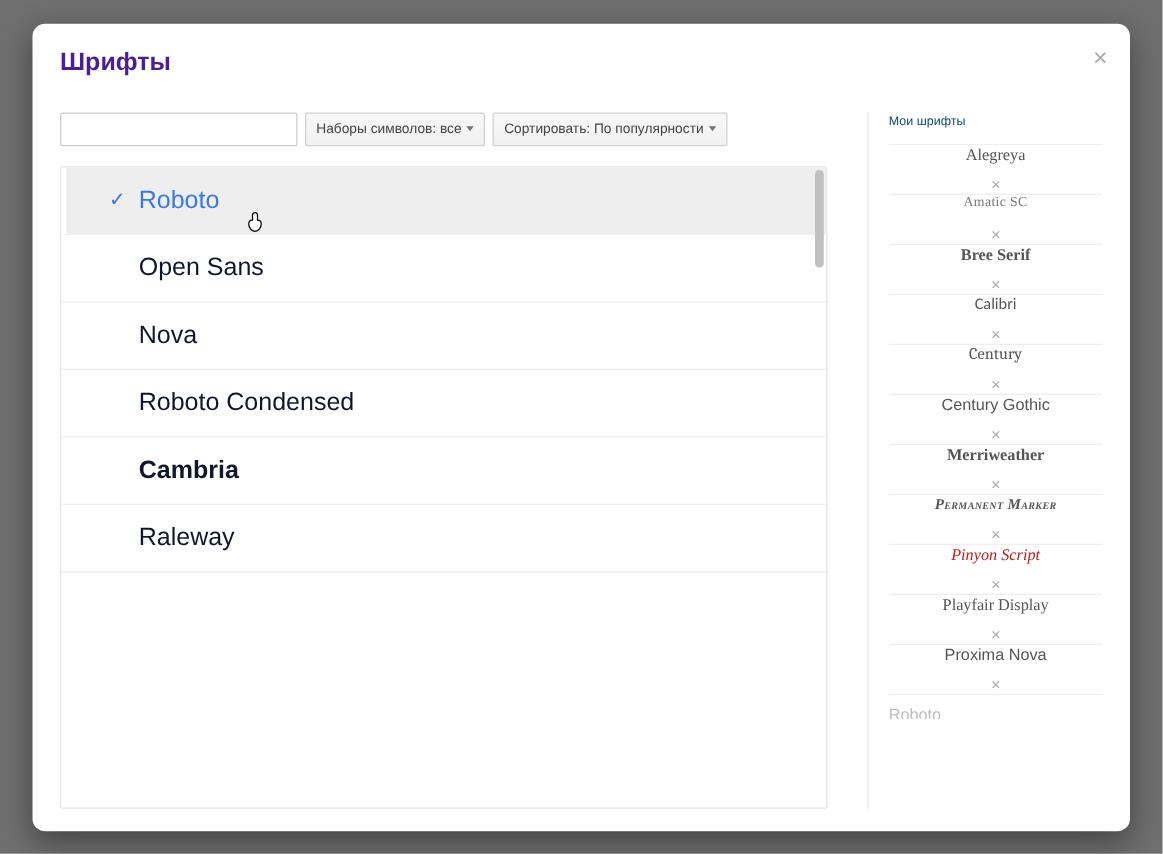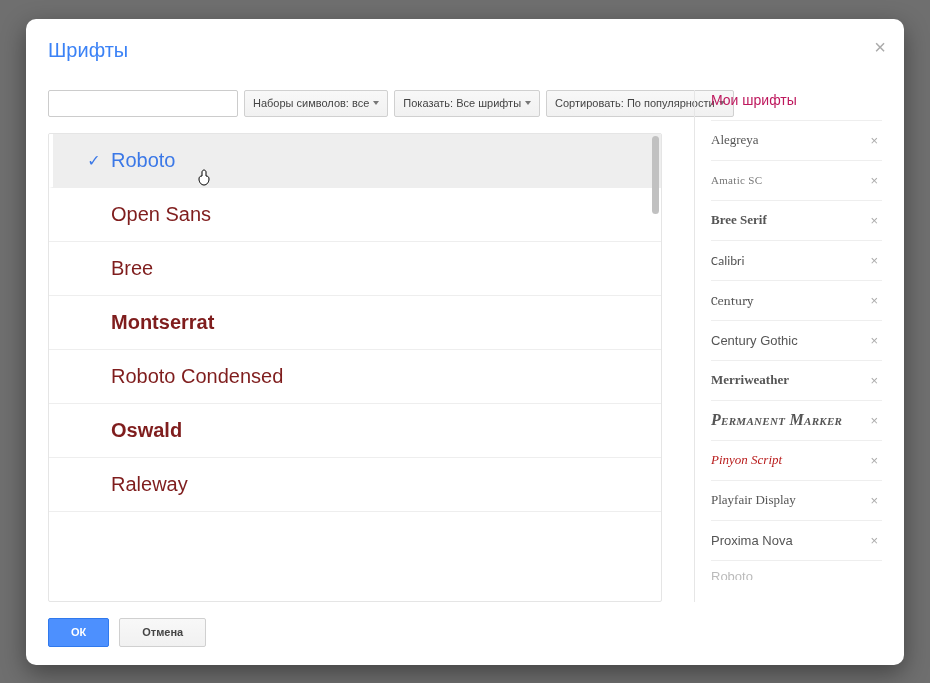--- a/index.html
+++ b/index.html
@@ -20,22 +20,22 @@
     height: 646px;
     background: #fff;
     border-radius: 10px;
     box-shadow: 0 8px 24px rgba(0,0,0,0.4);
     padding: 20px 22px 18px 22px;
     display: flex;
     flex-direction: column;
   }
   .dialog-title {
     font-size: 20px;
-    color: #3b82f6;
-    font-weight: 400;
+    color: #4c1d95;
+    font-weight: 700;
     margin-bottom: 28px;
   }
   .close-btn {
     position: absolute;
     top: 18px;
     right: 18px;
     font-size: 20px;
     color: #aaa;
     cursor: pointer;
     line-height: 1;
@@ -114,21 +114,21 @@
     width: 34px;
     display: flex;
     justify-content: center;
     color: #3b78e7;
     font-size: 16px;
     visibility: hidden;
   }
   .font-item.selected .check { visibility: visible; }
   .font-item .label {
     font-size: 20px;
-    color: #7f1d1d;
+    color: #0f172a;
   }
   .font-item.selected .label { color: #3b78e7; }
   .font-list-wrap .scrollbar-thumb {
     position: absolute;
     right: 2px;
     top: 2px;
     width: 7px;
     height: 78px;
     background: #c1c1c1;
     border-radius: 4px;
@@ -140,38 +140,39 @@
   }
   .right-panel {
     width: 188px;
     border-left: 1px solid #e6e6e6;
     padding-left: 16px;
     display: flex;
     flex-direction: column;
     min-height: 0;
   }
   .my-fonts-title {
-    font-size: 14px;
-    color: #be185d;
+    font-size: 10px;
+    color: #0c4a6e;
     font-weight: 400;
     margin-bottom: 12px;
     padding-top: 2px;
   }
   .my-fonts-list {
     flex: 1;
     overflow: hidden;
   }
   .my-font {
     height: 40px;
     border-top: 1px solid #eee;
     display: flex;
     align-items: center;
     justify-content: space-between;
     font-size: 13px;
     color: #555;
+    flex-direction: column;
   }
   .my-font .remove {
     color: #aaa;
     cursor: pointer;
     font-size: 13px;
     padding: 0 4px;
   }
   .my-font.cutoff { height: 20px; overflow: hidden; align-items: flex-start; padding-top: 8px; border-top: 1px solid #eee; color: #bbb;}
   .footer {
     padding-top: 16px;
@@ -209,21 +210,21 @@
   .ff-raleway { font-family: Arial, sans-serif; font-weight: 300; }
 
 
   .mf-alegreya { font-family: Georgia, serif; }
   .mf-amatic { font-family: "Comic Sans MS", cursive; font-size: 11px; color:#777; font-style: normal; letter-spacing: 0.3px;}
   .mf-bree { font-family: Georgia, serif; font-weight: 700; }
   .mf-calibri { font-family: Calibri, Arial, sans-serif; }
   .mf-cambria { font-family: Cambria, Georgia, serif; }
   .mf-century { font-family: "Century Gothic", Arial, sans-serif; }
   .mf-merri { font-family: Georgia, serif; font-weight: 700; }
-  .mf-perm { font-family: "Comic Sans MS", cursive; font-weight: 700; font-style: italic; font-size: 16px; letter-spacing: 0.3px; font-variant: small-caps;}
+  .mf-perm { font-family: "Comic Sans MS", cursive; font-weight: 700; font-style: italic; font-size: 12px; letter-spacing: 0.3px; font-variant: small-caps;}
   .mf-pinyon { font-family: "Brush Script MT", cursive; font-style: italic; color:#b91c1c;}
   .mf-playfair { font-family: "Times New Roman", serif; }
   .mf-proxima { font-family: Arial, sans-serif; }
   .mf-cutoff { font-family: Arial, sans-serif; }
 </style>
 </head>
 <body>
 
 <div class="dialog">
   <div class="dialog-title">Шрифты</div>
@@ -231,24 +232,20 @@
 
   <div class="content">
     <div class="left-panel">
       <div class="filter-bar">
         <input class="search-input" type="text" value="" style="">
         <button class="filter-btn">
           <span>Наборы символов: все</span>
           <span class="caret"></span>
         </button>
         <button class="filter-btn">
-          <span>Показать: Все шрифты</span>
-          <span class="caret"></span>
-        </button>
-        <button class="filter-btn">
           <span>Сортировать: По популярности</span>
           <span class="caret"></span>
         </button>
       </div>
 
       <div class="font-list-wrap">
         <div class="font-list" id="font-list">
             <div class="font-item selected">
               <span class="check">✓</span>
               <span class="label ff-roboto">Roboto</span>
@@ -256,33 +253,29 @@
                   <path d="M6 1 v7 h-3 l5 8 l5 -8 h-3 v-7 z" fill="none"></path>
                   <path d="M9 2 c-1 0 -2 1 -2 2 v4 c-2 0 -3 1 -3 3 c0 3 2 6 5 6 c3 0 5 -3 5 -6 c0 -2 -1 -3 -3 -3 v-4 c0 -1 -1 -2 -2 -2 z" fill="#fff" stroke="#000" stroke-width="1"></path>
                 </svg></span>
             </div>
             <div class="font-item">
               <span class="check">✓</span>
               <span class="label ff-opensans">Open Sans</span>
             </div>
             <div class="font-item">
               <span class="check">✓</span>
-              <span class="label ff-lato">Bree</span>
-            </div>
-            <div class="font-item">
-              <span class="check">✓</span>
-              <span class="label ff-montserrat">Montserrat</span>
+              <span class="label ff-lato">Nova</span>
             </div>
             <div class="font-item">
               <span class="check">✓</span>
               <span class="label ff-robotocond">Roboto Condensed</span>
             </div>
             <div class="font-item">
               <span class="check">✓</span>
-              <span class="label ff-oswald">Oswald</span>
+              <span class="label ff-oswald">Cambria</span>
             </div>
             <div class="font-item">
               <span class="check">✓</span>
               <span class="label ff-raleway">Raleway</span>
             </div>
           </div>
         <div class="scrollbar-thumb"></div>
       </div>
     </div>
 
@@ -333,17 +326,13 @@
             <span class="mf-proxima">Proxima Nova</span>
             <span class="remove">×</span>
           </div>
           <div class="my-font cutoff">
             <span class="mf-cutoff">Roboto</span>
           </div>
         </div>
     </div>
   </div>
 
-  <div class="footer">
-    <button class="btn btn-primary">ОК</button>
-    <button class="btn btn-default">Отмена</button>
-  </div>
 </div>
 
 </body></html>

